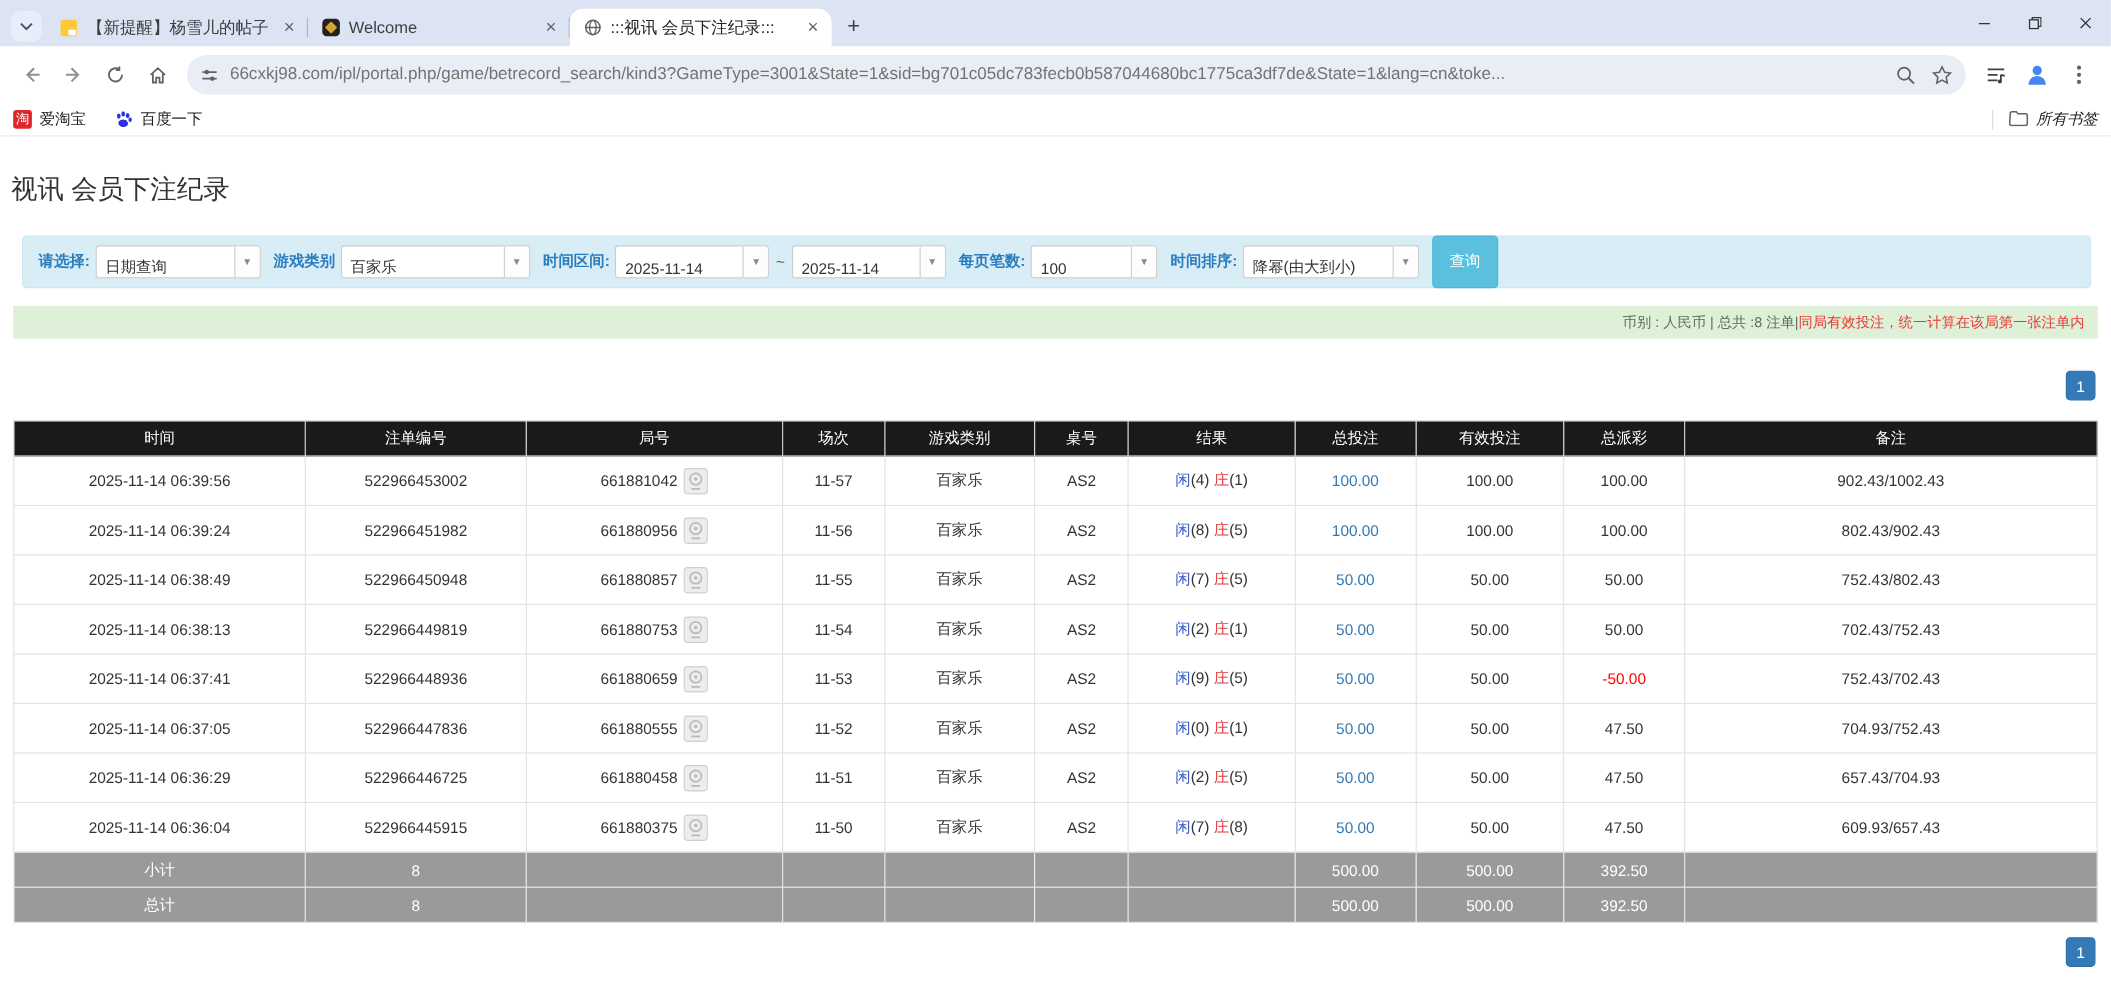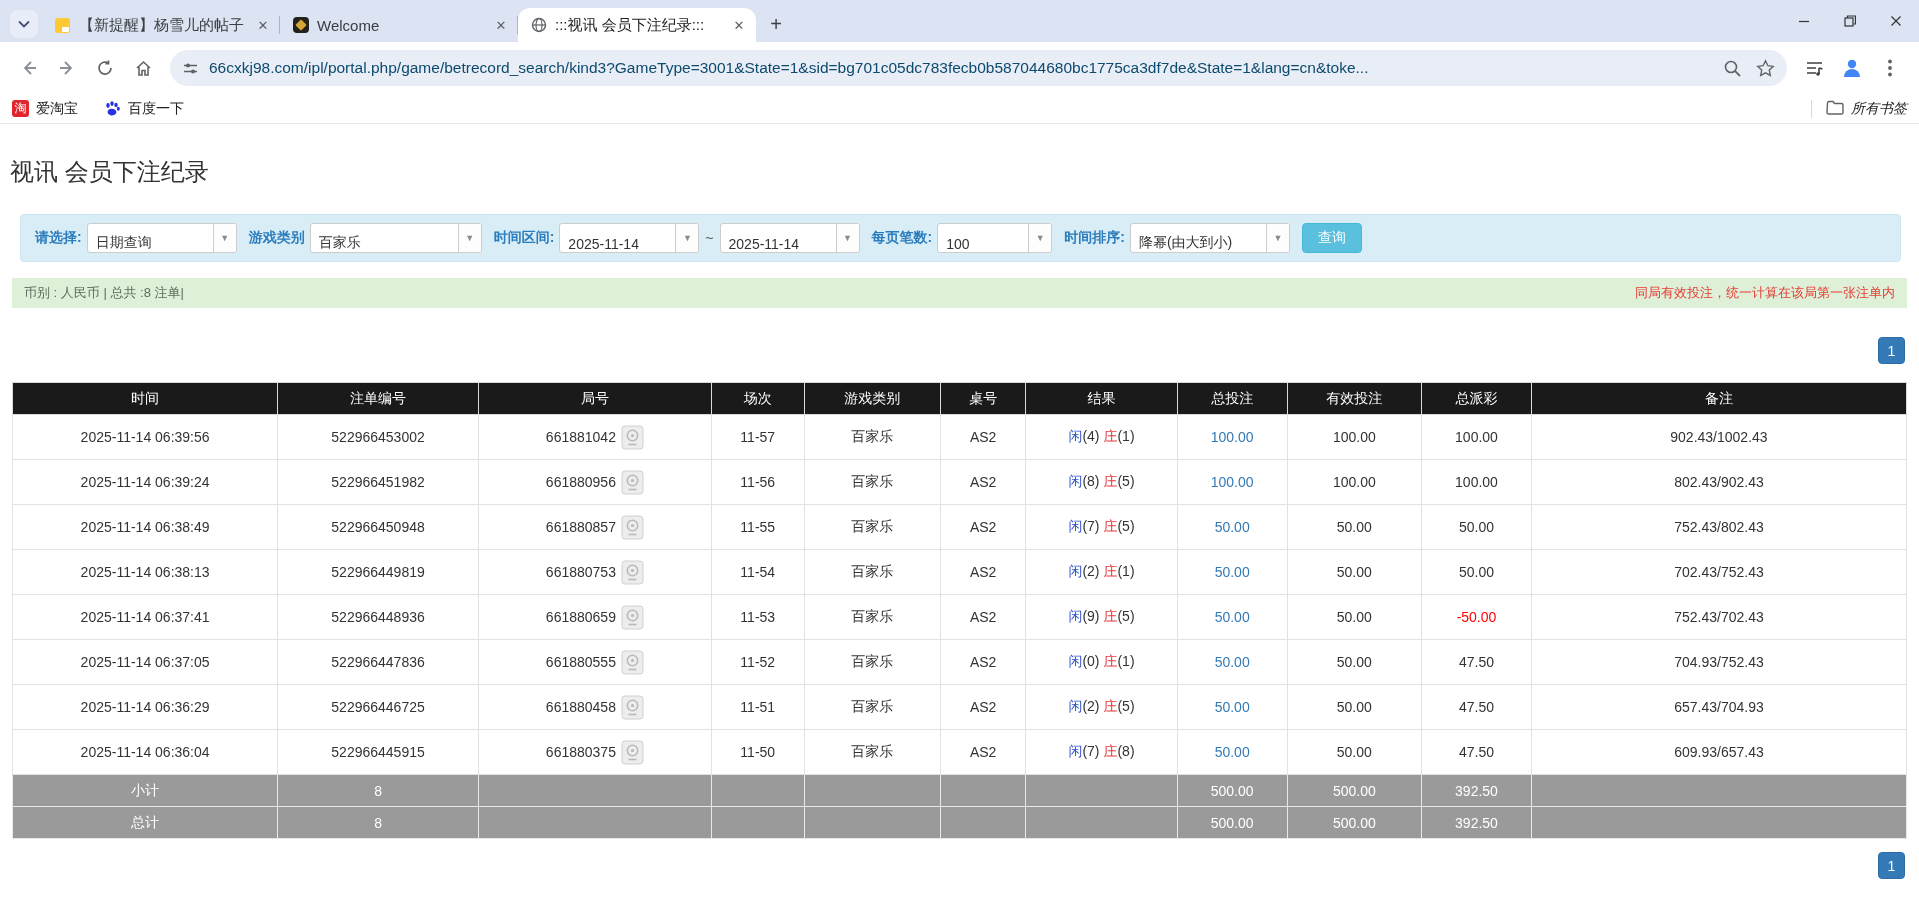--- a/index.html
+++ b/index.html
@@ -26,21 +26,21 @@
   .newtab-btn { width:28px; height:28px; margin:0 0 4px 6px; display:flex; align-items:center;
     justify-content:center; color:#3c4043; font-size:20px; }
   .win-controls { position:absolute; right:0; top:0; height:42px; display:flex; }
   .win-btn { width:46px; height:100%; display:flex; align-items:center; justify-content:center; color:#333; }
 
   .toolbar { height:52px; background:#fff; display:flex; align-items:center; padding:0 10px; }
   .nav-btn { width:34px; height:34px; display:flex; align-items:center; justify-content:center;
     color:#5f6368; font-size:19px; margin:0 2px; }
   .omnibox { flex:1; height:36px; background:#e9edf6; border-radius:18px; display:flex;
     align-items:center; margin:0 8px; padding:0 12px; min-width:0; }
-  .omnibox .url { flex:1; font-size:15.5px; color:#0c4a6e; white-space:nowrap; overflow:hidden; margin:0 10px; }
+  .omnibox .url { flex:1; font-size:15.5px; color:#737373; white-space:nowrap; overflow:hidden; margin:0 10px; }
   .toolbar-right { display:flex; align-items:center; }
   .avatar { width:26px; height:26px; border-radius:50%; display:flex; align-items:center; justify-content:center; }
 
   .bookmarks { height:30px; background:#fff; border-bottom:1px solid #e7e9ee; display:flex;
     align-items:center; padding:0 12px; font-size:14px; color:#202124; }
   .bm { display:flex; align-items:center; gap:7px; margin-right:26px; }
   .bm-ico-tao { width:17px; height:17px; background:#e0262c; color:#fff; border-radius:3px;
     font-size:12px; display:flex; align-items:center; justify-content:center; }
   .bm-spacer { flex:1; }
   .bm-divider { width:1px; height:18px; background:#d4d7dd; margin-right:14px; }
@@ -53,25 +53,25 @@
   .filterbar { margin:26px 18px 0 20px; height:48px; background:#d9edf7; border:1px solid #cde6f2;
     border-radius:4px; display:flex; align-items:center; padding:0 12px; font-size:14px; }
   .f-label { color:#2b7dbd; font-weight:bold; margin:0 5px 0 12px; white-space:nowrap; }
   .f-label:first-child { margin-left:2px; }
   .select { height:30px; background:#fff; border:1px solid #ccc; border-radius:3px;
     display:flex; align-items:flex-end; overflow:hidden; flex:none; }
   .select .sv { flex:1; padding:0 8px; color:#333; white-space:nowrap; }
   .select .sa { width:23px; align-self:stretch; border-left:1px solid #ccc; display:flex;
     align-items:center; justify-content:center; color:#8a8a8a; font-size:9px; background:#fdfdfd; }
   .tilde { margin:0 6px; color:#555; }
-  .search-btn { height:30px; margin-left:12px; padding:0 15px; background:#5bc0de; color:#fff;
+  .search-btn { height:48px; margin-left:12px; padding:0 15px; background:#5bc0de; color:#fff;
     border:1px solid #46b8da; border-radius:4px; font-size:14px; }
 
   .infobar { margin:16px 12px 0; height:30px; background:#dff0d8; display:flex; align-items:center;
-    justify-content:space-between; padding:0 12px; font-size:13px; }
+    justify-content:flex-end; padding:0 12px; font-size:13px; }
   .infobar .left { color:#5c6e5c; }
   .infobar .right { color:#e53c35; }
 
   .pager { display:flex; justify-content:flex-end; margin:29px 14px 0 0; }
   .pager.bottom { margin-top:13px; }
   .page-btn { min-width:27px; height:27px; background:#337ab7; border:1px solid #2e6da4; color:#fff;
     border-radius:4px; display:flex; align-items:center; justify-content:center; font-size:14px; }
 
   table.bets { margin:18px 12px 0; width:calc(100% - 24px); border-collapse:collapse;
     table-layout:fixed; font-size:14px; color:#333; text-align:center; }

